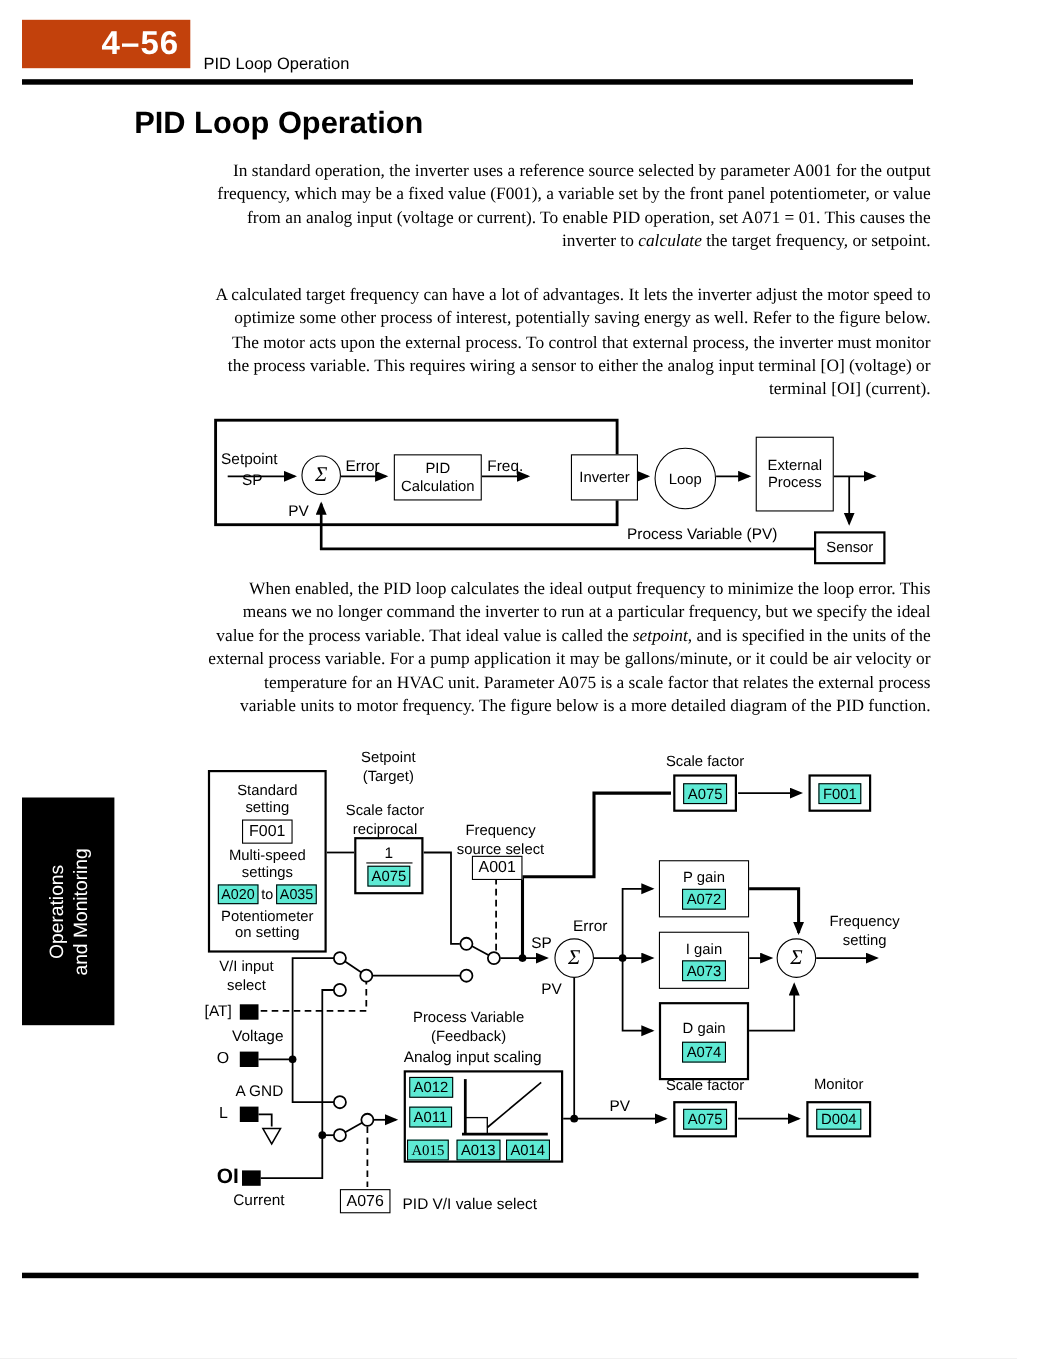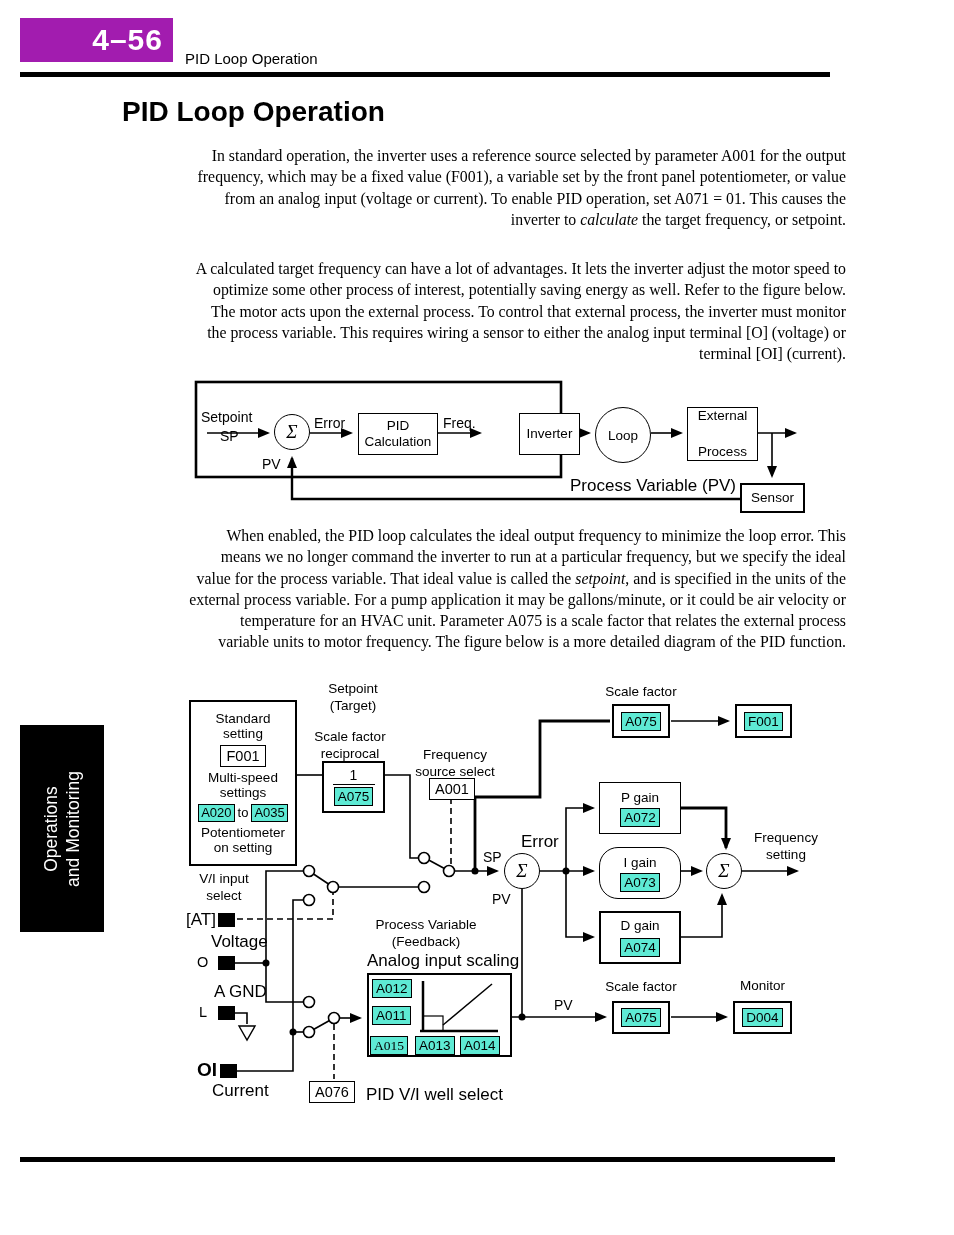--- a/index.html
+++ b/index.html
@@ -1,29 +1,29 @@
 <!DOCTYPE html>
 <html><head>
 <meta charset="utf-8">
 <style>
   html,body{margin:0;padding:0;background:#e8e8e8;}
   .page{position:relative;width:954px;height:1235px;background:#fff;margin:0 auto;
         font-family:"Liberation Sans",sans-serif;color:#000;overflow:hidden;}
   .abs{position:absolute;}
   .overlay{position:absolute;left:0;top:0;pointer-events:none;}
   .rule{position:absolute;background:#000;}
-  .hdr-box{position:absolute;left:20px;top:18px;width:153px;height:44px;background:#a21caf;
+  .hdr-box{position:absolute;left:20px;top:18px;width:153px;height:44px;background:#c2410c;
            display:flex;align-items:center;justify-content:flex-end;padding-right:10px;box-sizing:border-box;}
   .hdr-num{color:#fff;font-size:30px;font-weight:bold;letter-spacing:1px;}
   .hdr-sec{position:absolute;left:185px;top:50px;font-size:15px;}
   .title{position:absolute;left:122px;top:96px;font-size:28px;font-weight:bold;}
   .para{position:absolute;left:188px;width:658px;font-family:"Liberation Serif",serif;
         font-size:15.8px;line-height:21.25px;text-align:right;}
   .it{font-style:italic;}
-  .lbl{position:absolute;font-size:17px;line-height:17px;white-space:nowrap;}
+  .lbl{position:absolute;font-size:14px;line-height:17px;white-space:nowrap;}
   .lblc{position:absolute;font-size:13.5px;line-height:17px;text-align:center;}
   .box{position:absolute;border:1.6px solid #000;box-sizing:border-box;display:flex;flex-direction:column;
        align-items:center;justify-content:center;text-align:center;font-size:13.5px;line-height:16px;background:#fff;}
   .boxD{border-width:2.4px;}
   .dblbox{position:absolute;border:2px solid #000;box-sizing:border-box;display:flex;align-items:center;
           justify-content:center;background:#fff;}
   .pbox{display:inline-block;border:1.6px solid #000;padding:0 3px;font-size:13.5px;line-height:17px;background:#5eead4;}
   .pbox2{display:inline-block;border:1.6px solid #000;padding:1px 5px;font-size:14.5px;line-height:18px;background:#fff;}
   .circ{position:absolute;border:1.6px solid #000;border-radius:50%;box-sizing:border-box;
         display:flex;align-items:center;justify-content:center;background:#fff;}
@@ -168,21 +168,21 @@
     <div>PID</div>
     <div>Calculation</div>
   </div>
   <div class="lbl" style="left:443px;top:415px;font-size:14px;">Freq.</div>
   <div class="box" style="left:487px;top:413px;width:61px;height:42px;margin-left:32px;">
     <div>Inverter</div>
   </div>
   <div class="circ" style="left:595px;top:407px;width:56px;height:56px;font-size:13.5px;">
     <span>Loop</span>
   </div>
-  <div class="box" style="left:687px;top:407px;width:71px;height:54px;justify-content:space-between;">
+  <div class="box" style="left:687px;top:397px;width:71px;height:68px;">
     <div>External</div>
     <div>Process</div>
   </div>
   <div class="lbl" style="left:262px;top:456px;font-size:14px;">PV</div>
   <div class="lbl" style="left:570px;top:477px;">Process Variable (PV)</div>
   <div class="box" style="left:740px;top:483px;width:65px;height:30px;border-width:2px;">
     <div>Sensor</div>
   </div>
 
   <div class="lblc" style="left:320px;top:680px;width:66px;">
@@ -237,25 +237,25 @@
     <span class="pbox">A075</span>
   </div>
   <div class="dblbox" style="left:735px;top:704px;width:57px;height:34px;">
     <span class="pbox">F001</span>
   </div>
 
   <div class="box" style="left:599px;top:782px;width:82px;height:52px;gap:2px;">
     <div>P gain</div>
     <span class="pbox">A072</span>
   </div>
-  <div class="box" style="left:599px;top:847px;width:82px;height:52px;gap:2px;border-radius:19px;">
+  <div class="box" style="left:599px;top:847px;width:82px;height:52px;gap:2px;">
     <div>I gain</div>
     <span class="pbox">A073</span>
   </div>
-  <div class="box boxD" style="left:599px;top:911px;width:82px;height:53px;gap:4px;">
+  <div class="box boxD" style="left:599px;top:911px;width:82px;height:71px;gap:4px;">
     <div>D gain</div>
     <span class="pbox">A074</span>
   </div>
 
   <div class="circ" style="left:706px;top:853px;width:36px;height:36px;">
     <span class="sum">Σ</span>
   </div>
   <div class="lblc" style="left:734px;top:829px;width:104px;">
     <div>Frequency</div>
     <div>setting</div>
@@ -286,21 +286,21 @@
   <div class="abs" style="left:367px;top:973px;width:145px;height:84px;border:2px solid #000;box-sizing:border-box;background:transparent;"></div>
   <div class="abs" style="left:372px;top:979px;"><span class="pbox">A012</span></div>
   <div class="abs" style="left:372px;top:1006px;"><span class="pbox">A011</span></div>
   <div class="abs" style="left:370px;top:1036px;font-family:Liberation Serif, serif;"><span class="pbox">A015</span></div>
   <div class="abs" style="left:415px;top:1036px;"><span class="pbox">A013</span></div>
   <div class="abs" style="left:460px;top:1036px;"><span class="pbox">A014</span></div>
 
   <div class="abs" style="left:309px;top:1081px;">
     <span class="pbox2">A076</span>
   </div>
-  <div class="lbl" style="left:366px;top:1086px;">PID V/I well select</div>
+  <div class="lbl" style="left:366px;top:1086px;">PID V/I value select</div>
 
   <div class="lbl" style="left:554px;top:997px;font-size:14px;">PV</div>
   <div class="lblc" style="left:601px;top:978px;width:80px;">Scale factor</div>
   <div class="dblbox" style="left:612px;top:1001px;width:58px;height:33px;">
     <span class="pbox">A075</span>
   </div>
   <div class="lblc" style="left:733px;top:977px;width:59px;">Monitor</div>
   <div class="dblbox" style="left:733px;top:1001px;width:59px;height:33px;">
     <span class="pbox">D004</span>
   </div>

